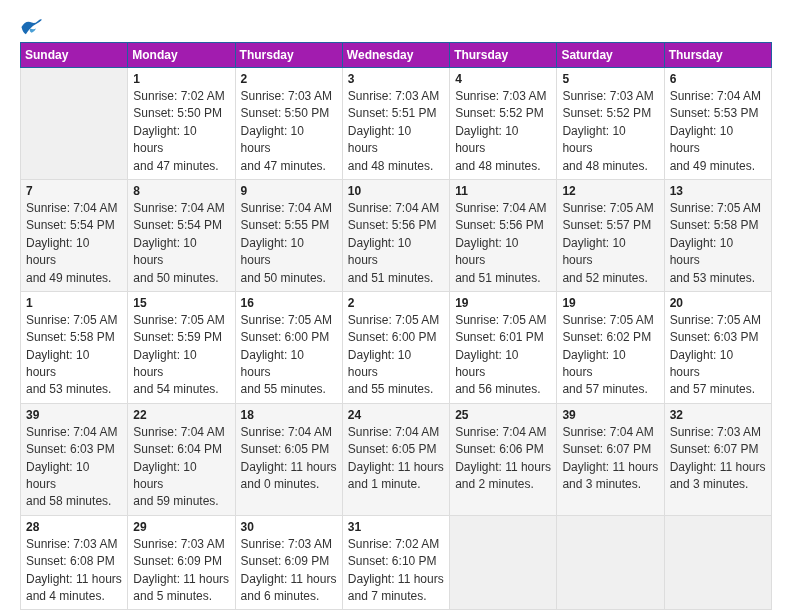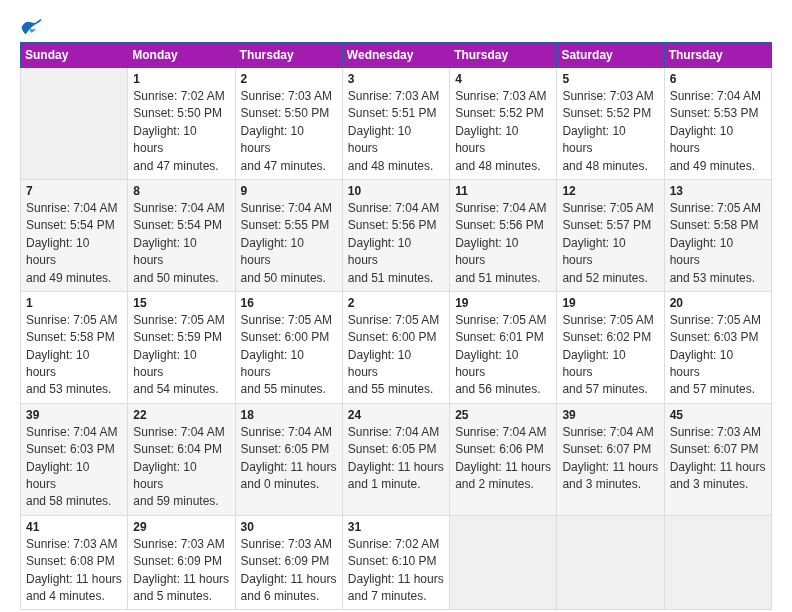--- a/index.html
+++ b/index.html
@@ -322,30 +322,30 @@
 and 2 minutes.</div>
           </td>
           <td>
             <span class="day-num">39</span>
             <div class="day-info" style="white-space: pre-line;">Sunrise: 7:04 AM
 Sunset: 6:07 PM
 Daylight: 11 hours
 and 3 minutes.</div>
           </td>
           <td>
-            <span class="day-num">45</span>
+            <span class="day-num">32</span>
             <div class="day-info" style="white-space: pre-line;">Sunrise: 7:03 AM
 Sunset: 6:07 PM
 Daylight: 11 hours
 and 3 minutes.</div>
           </td>
         </tr>
         <tr>
           <td>
-            <span class="day-num">41</span>
+            <span class="day-num">28</span>
             <div class="day-info" style="white-space: pre-line;">Sunrise: 7:03 AM
 Sunset: 6:08 PM
 Daylight: 11 hours
 and 4 minutes.</div>
           </td>
           <td>
             <span class="day-num">29</span>
             <div class="day-info" style="white-space: pre-line;">Sunrise: 7:03 AM
 Sunset: 6:09 PM
 Daylight: 11 hours

